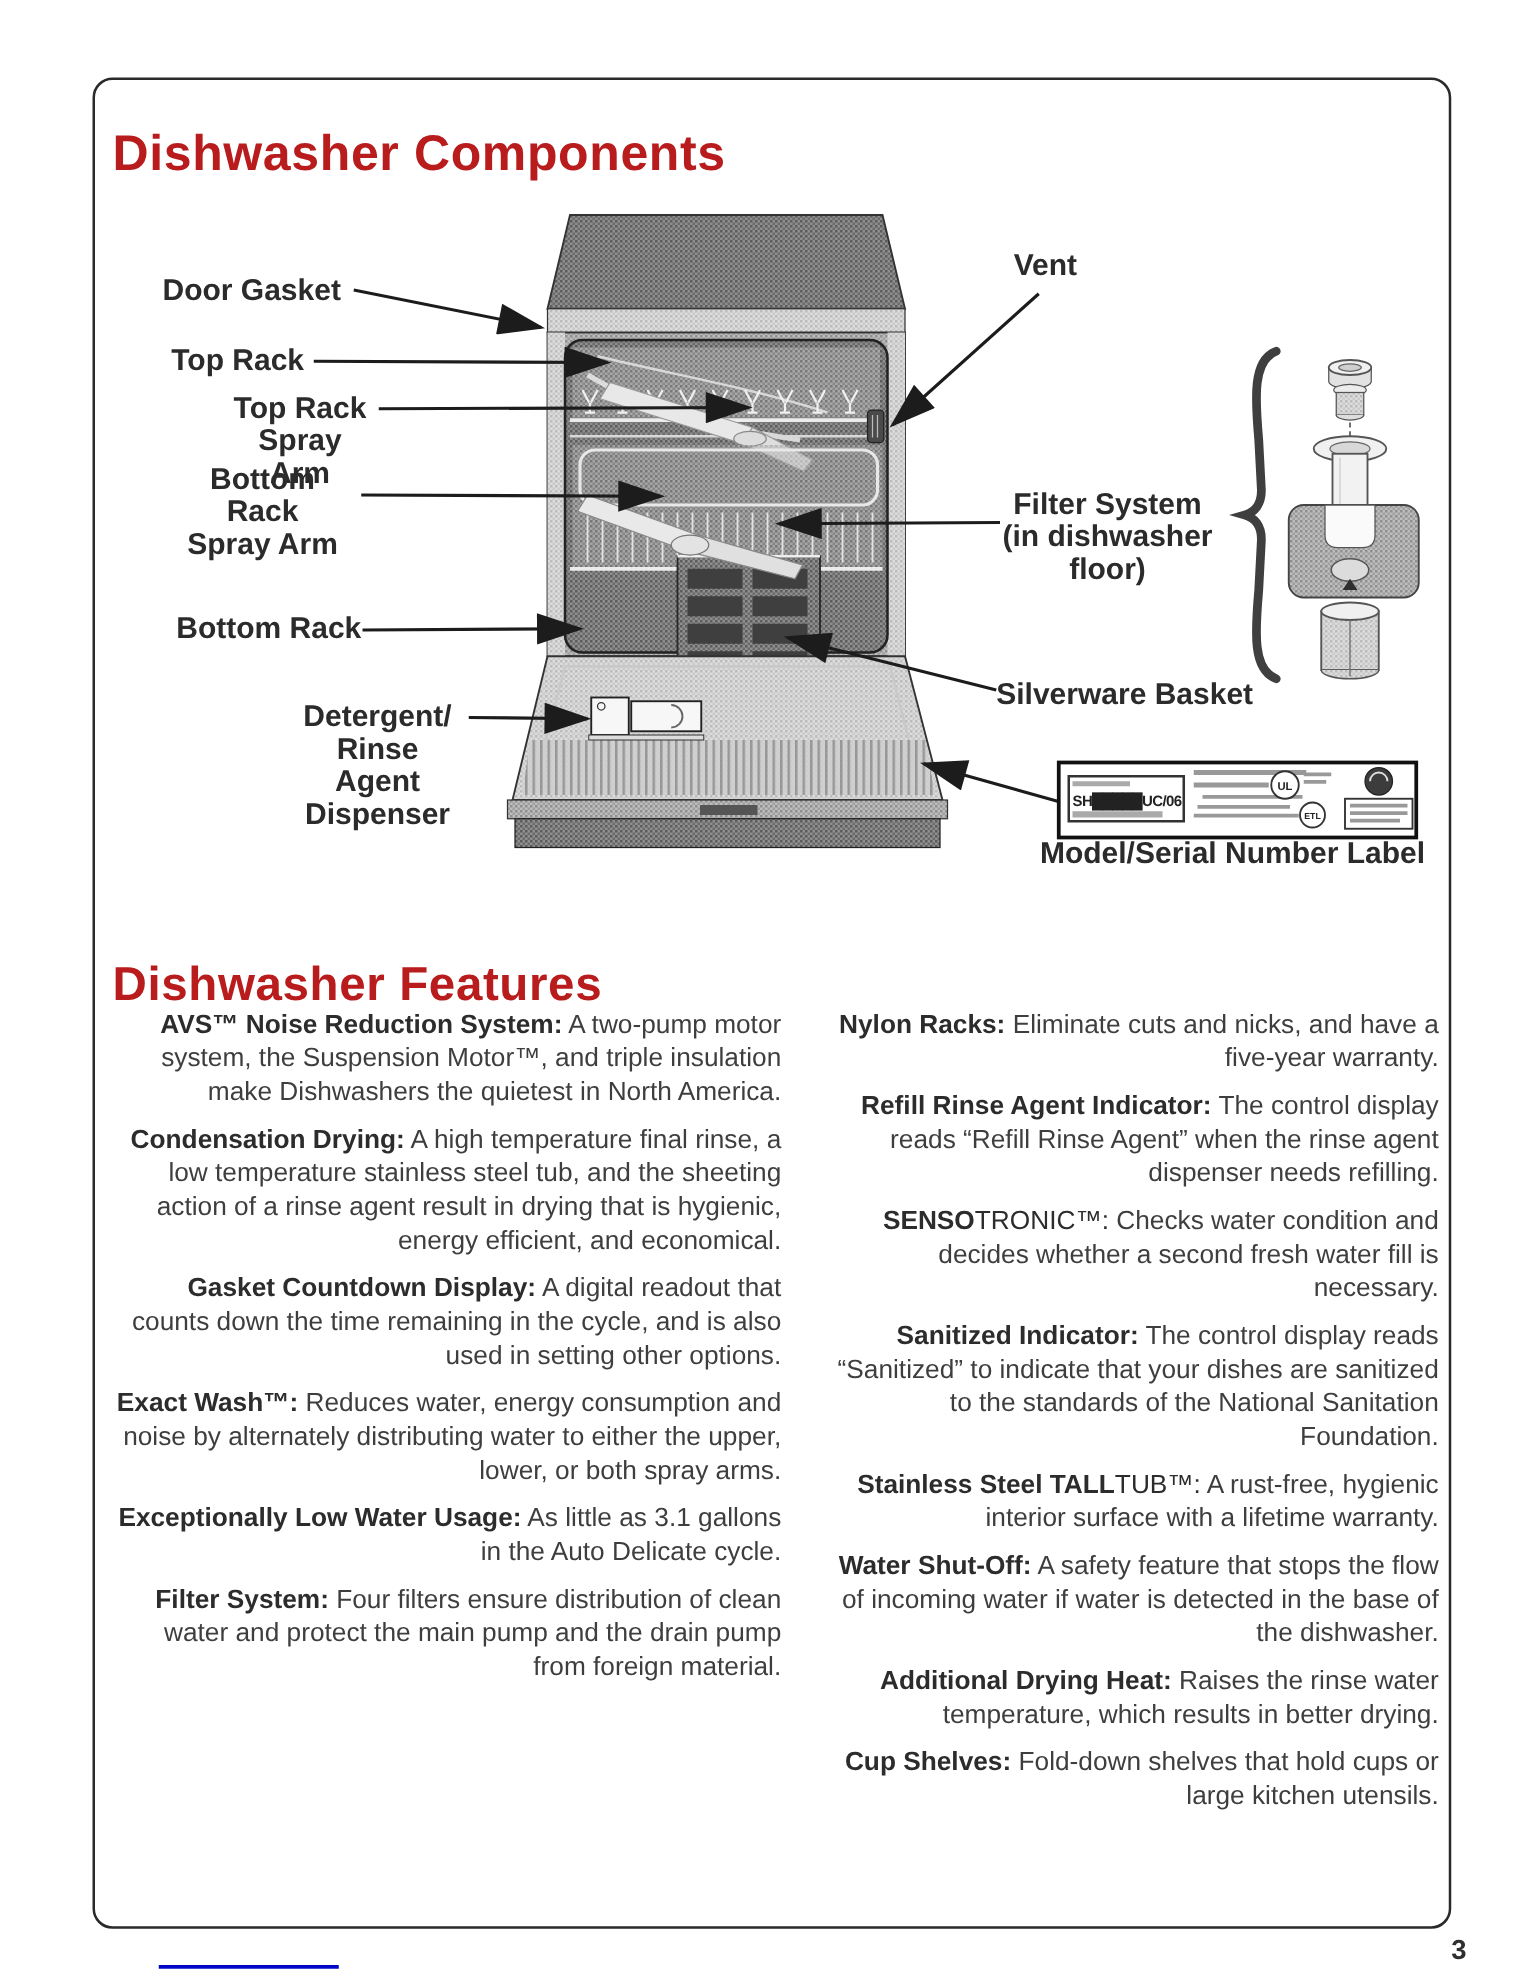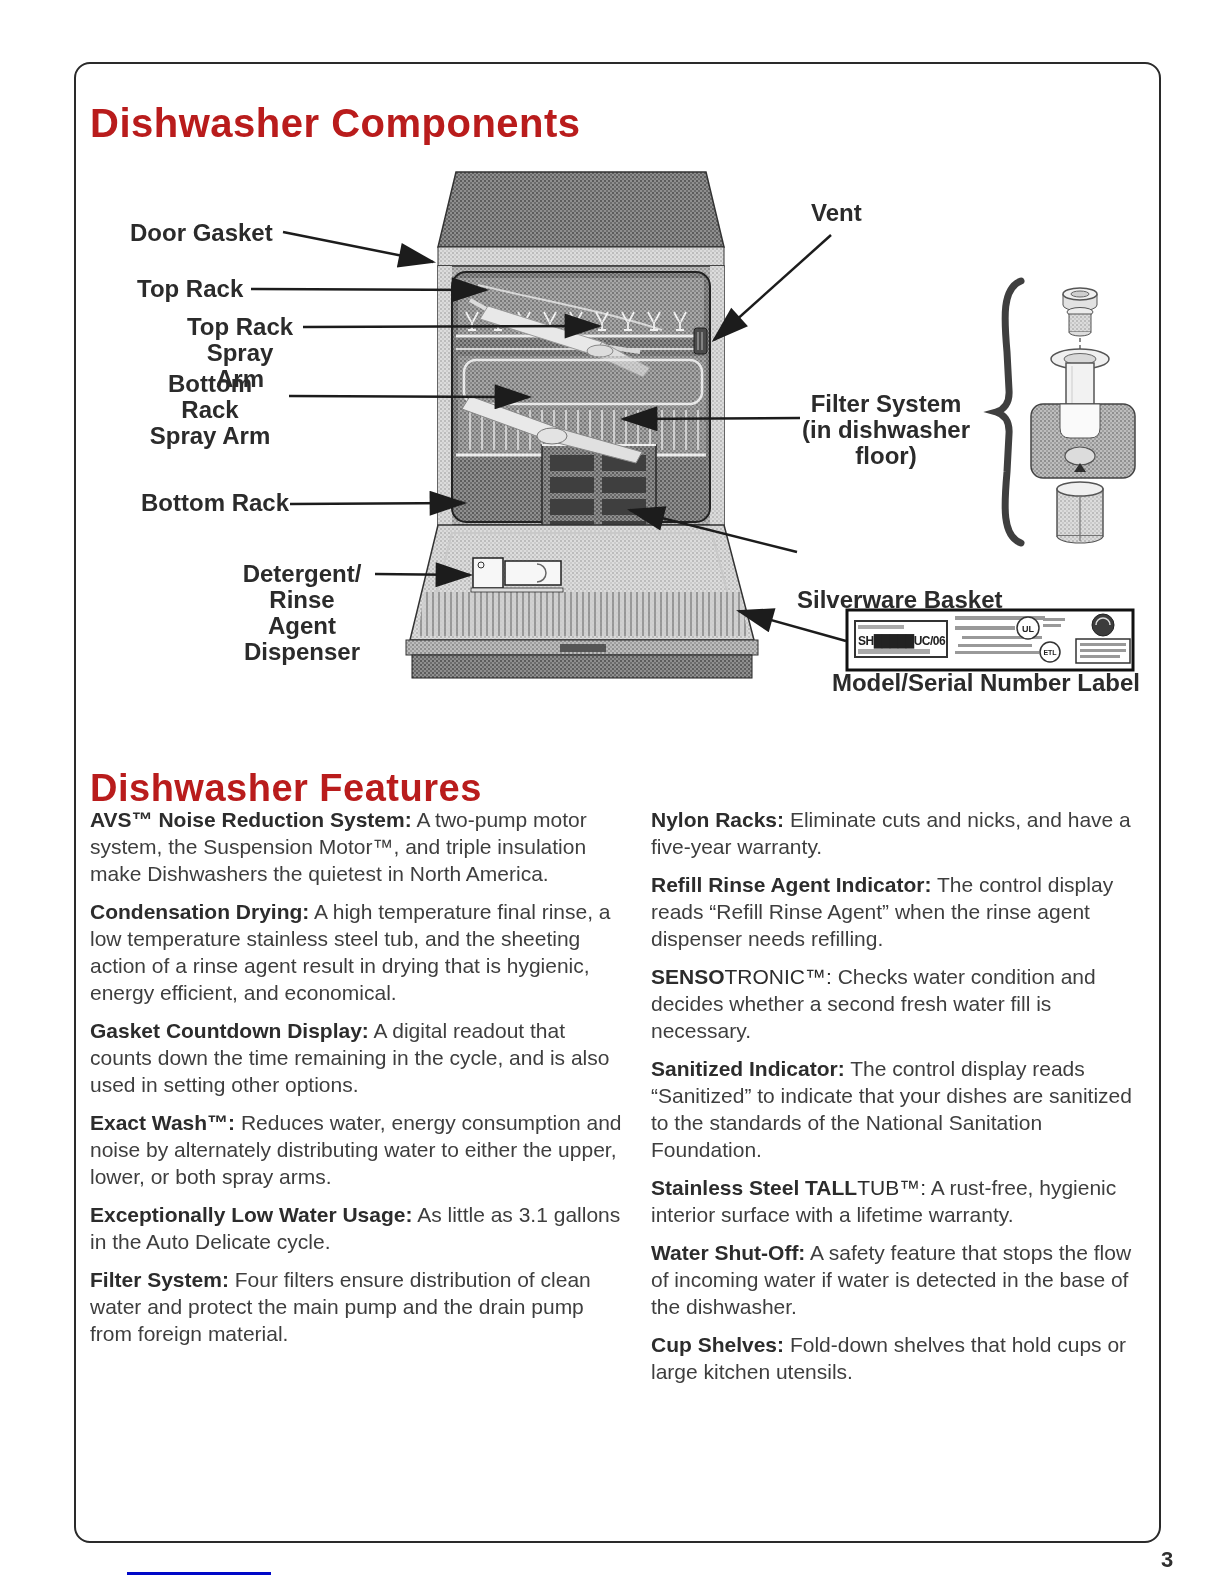--- a/index.html
+++ b/index.html
@@ -4,21 +4,21 @@
 <style>
   html,body{margin:0;padding:0;background:#ffffff;}
   body{width:1224px;height:1584px;position:relative;font-family:"Liberation Sans",sans-serif;color:#333;}
   .page-border{position:absolute;left:74px;top:62px;width:1083px;height:1477px;border:2px solid #2a2a2a;border-radius:16px;background:#fff;}
   .h1{position:absolute;font-weight:700;color:#b91c1c;letter-spacing:0.5px;}
   #components-title{left:90px;top:74px;font-size:40px;}
   #features-title{left:90px;top:742px;font-size:38px;}
   .c-label{position:absolute;font-weight:700;font-size:24px;line-height:26px;color:#2b2b2b;white-space:pre-line;z-index:3;}
   .center{text-align:center;}
   .artwork{position:absolute;left:0;top:0;z-index:1;}
-  .col{position:absolute;top:806px;z-index:2;}
+  .col{position:absolute;top:806px;z-index:2;text-align:right;}
   #col-left{left:90px;width:535px;}
   #col-right{left:651px;width:500px;}
   .col p{margin:0 0 11px 0;font-size:21px;line-height:27px;color:#3e3e3e;}
   .col b{color:#2c2c2c;}
   .col .h2nd{font-weight:400;color:#2c2c2c;}
   #page-number{position:absolute;left:1161px;top:1547px;font-size:22px;font-weight:600;color:#2f2f2f;z-index:3;}
   #link-underline{position:absolute;left:127px;top:1572px;width:144px;height:3px;background:#0008c8;z-index:3;}
   svg text{font-family:"Liberation Sans",sans-serif;}
 </style>
 </head>
@@ -225,38 +225,39 @@
 <div class="c-label center" style="left:136px;top:371px;width:148px;">Bottom Rack
 Spray Arm</div>
 <div class="c-label" style="left:141px;top:490px;">Bottom Rack</div>
 <div class="c-label center" style="left:234px;top:561px;width:136px;">Detergent/
 Rinse Agent
 Dispenser</div>
 <div class="c-label" style="left:811px;top:200px;">Vent</div>
 <div class="c-label center" style="left:798px;top:391px;width:176px;">Filter System
 (in dishwasher
 floor)</div>
-<div class="c-label" style="left:797px;top:543px;margin-top:44px;">Silverware Basket</div>
+<div class="c-label" style="left:797px;top:543px;">Silverware Basket</div>
 <div class="c-label center" style="left:830px;top:670px;width:312px;">Model/Serial Number Label</div>
 
 <h1 class="h1" id="features-title">Dishwasher Features</h1>
 
 <div class="col" id="col-left">
   <p><b>AVS™ Noise Reduction System:</b><span class="h2nd"></span> <span>A two-pump motor system, the Suspension Motor™, and triple insulation make Dishwashers the quietest in North America.</span></p>
   <p><b>Condensation Drying:</b><span class="h2nd"></span> <span>A high temperature final rinse, a low temperature stainless steel tub, and the sheeting action of a rinse agent result in drying that is hygienic, energy efficient, and economical.</span></p>
   <p><b>Gasket Countdown Display:</b><span class="h2nd"></span> <span>A digital readout that counts down the time remaining in the cycle, and is also used in setting other options.</span></p>
   <p><b>Exact Wash™:</b><span class="h2nd"></span> <span>Reduces water, energy consumption and noise by alternately distributing water to either the upper, lower, or both spray arms.</span></p>
   <p><b>Exceptionally Low Water Usage:</b><span class="h2nd"></span> <span>As little as 3.1 gallons in the Auto Delicate cycle.</span></p>
   <p><b>Filter System:</b><span class="h2nd"></span> <span>Four filters ensure distribution of clean water and protect the main pump and the drain pump from foreign material.</span></p>
 </div>
 
 <div class="col" id="col-right">
   <p><b>Nylon Racks:</b><span class="h2nd"></span> <span>Eliminate cuts and nicks, and have a five-year warranty.</span></p>
   <p><b>Refill Rinse Agent Indicator:</b><span class="h2nd"></span> <span>The control display reads “Refill Rinse Agent” when the rinse agent dispenser needs refilling.</span></p>
   <p><b>SENSO</b><span class="h2nd">TRONIC™:</span> <span>Checks water condition and decides whether a second fresh water fill is necessary.</span></p>
   <p><b>Sanitized Indicator:</b><span class="h2nd"></span> <span>The control display reads “Sanitized” to indicate that your dishes are sanitized to the standards of the National Sanitation Foundation.</span></p>
   <p><b>Stainless Steel TALL</b><span class="h2nd">TUB™:</span> <span>A rust-free, hygienic interior surface with a lifetime warranty.</span></p>
   <p><b>Water Shut-Off:</b><span class="h2nd"></span> <span>A safety feature that stops the flow of incoming water if water is detected in the base of the dishwasher.</span></p>
+  <p><b>Additional Drying Heat:</b><span class="h2nd"></span> <span>Raises the rinse water temperature, which results in better drying.</span></p>
   <p><b>Cup Shelves:</b><span class="h2nd"></span> <span>Fold-down shelves that hold cups or large kitchen utensils.</span></p>
 </div>
 
 <div id="page-number">3</div>
 <div id="link-underline"></div>
 
 </body></html>

